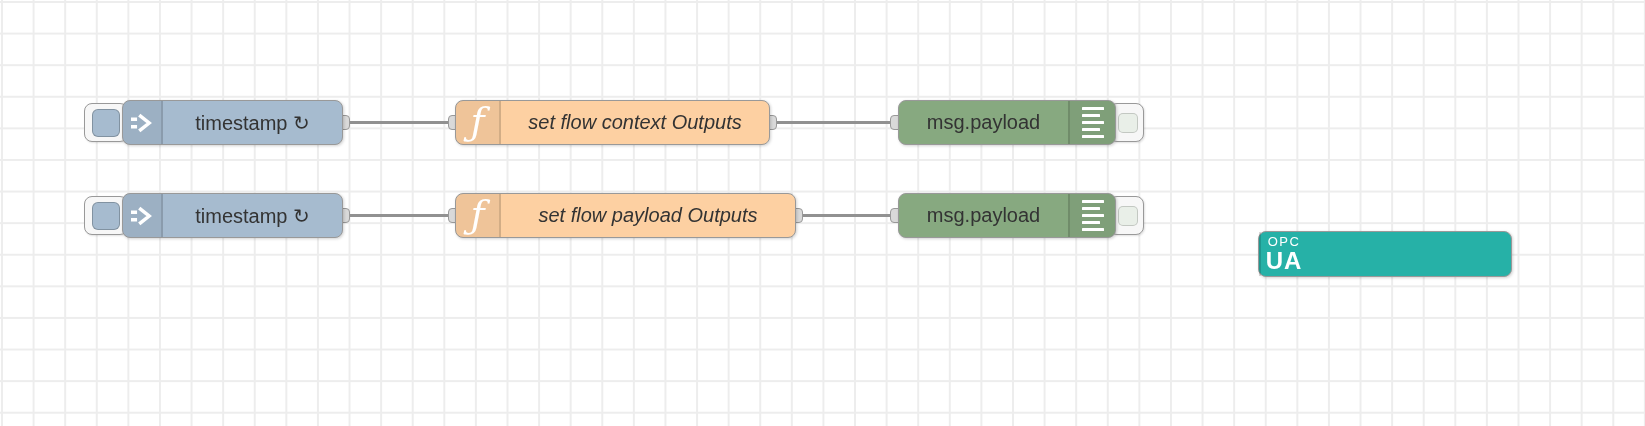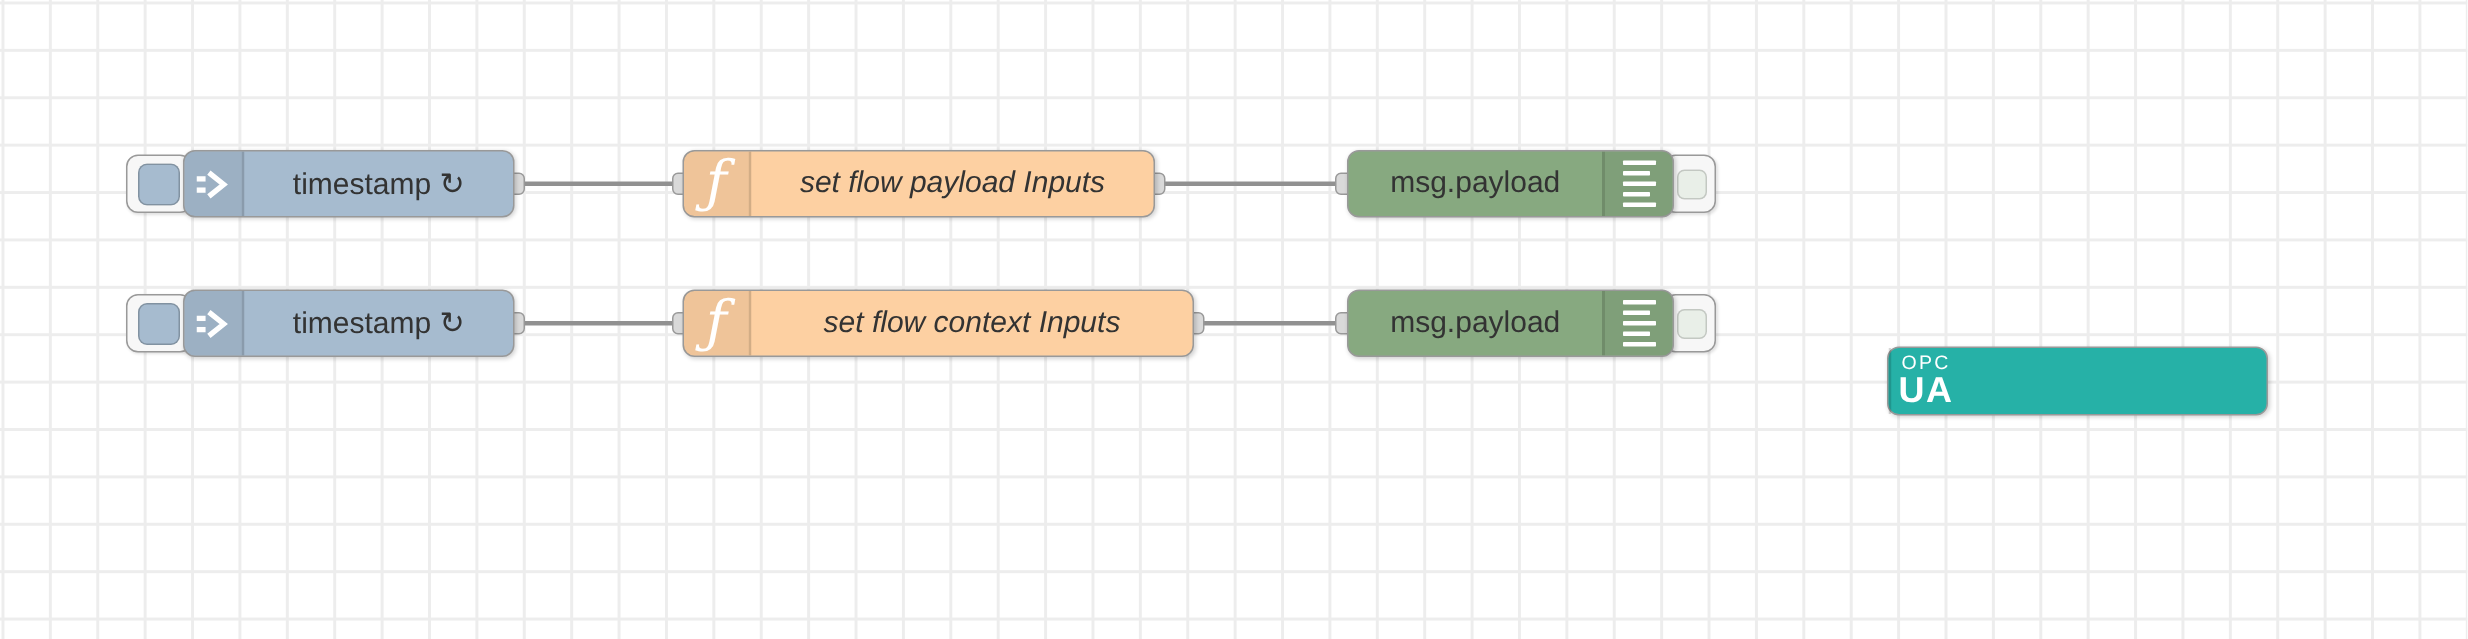--- a/index.html
+++ b/index.html
@@ -115,21 +115,21 @@
         <path d="M7.5 2.8 L16.5 10 L7.5 17.2" fill="none" stroke="#fff" stroke-width="3.2"></path>
       </svg>
     </div>
     <div class="label">timestamp ↻</div>
   </div>
 
   <div class="node function" style="left:455px;top:100px;width:315px;">
     <div class="icon-box left wide">
       <span class="func-glyph">ƒ</span>
     </div>
-    <div class="label italic">set flow payload Inputs</div>
+    <div class="label italic">set flow context Outputs</div>
   </div>
 
   <div class="node debug" style="left:898px;top:100px;width:218px;">
     <div class="label">msg.payload</div>
     <div class="icon-box right">
       <div class="debug-lines">
         <div class="bar" style="width:22px;"></div>
         <div class="bar" style="width:18px;"></div>
         <div class="bar" style="width:22px;"></div>
         <div class="bar" style="width:18px;"></div>
@@ -146,21 +146,21 @@
         <path d="M7.5 2.8 L16.5 10 L7.5 17.2" fill="none" stroke="#fff" stroke-width="3.2"></path>
       </svg>
     </div>
     <div class="label">timestamp ↻</div>
   </div>
 
   <div class="node function" style="left:455px;top:193px;width:341px;">
     <div class="icon-box left wide">
       <span class="func-glyph">ƒ</span>
     </div>
-    <div class="label italic">set flow context Inputs</div>
+    <div class="label italic">set flow payload Outputs</div>
   </div>
 
   <div class="node debug" style="left:898px;top:193px;width:218px;">
     <div class="label">msg.payload</div>
     <div class="icon-box right">
       <div class="debug-lines">
         <div class="bar" style="width:22px;"></div>
         <div class="bar" style="width:18px;"></div>
         <div class="bar" style="width:22px;"></div>
         <div class="bar" style="width:18px;"></div>

